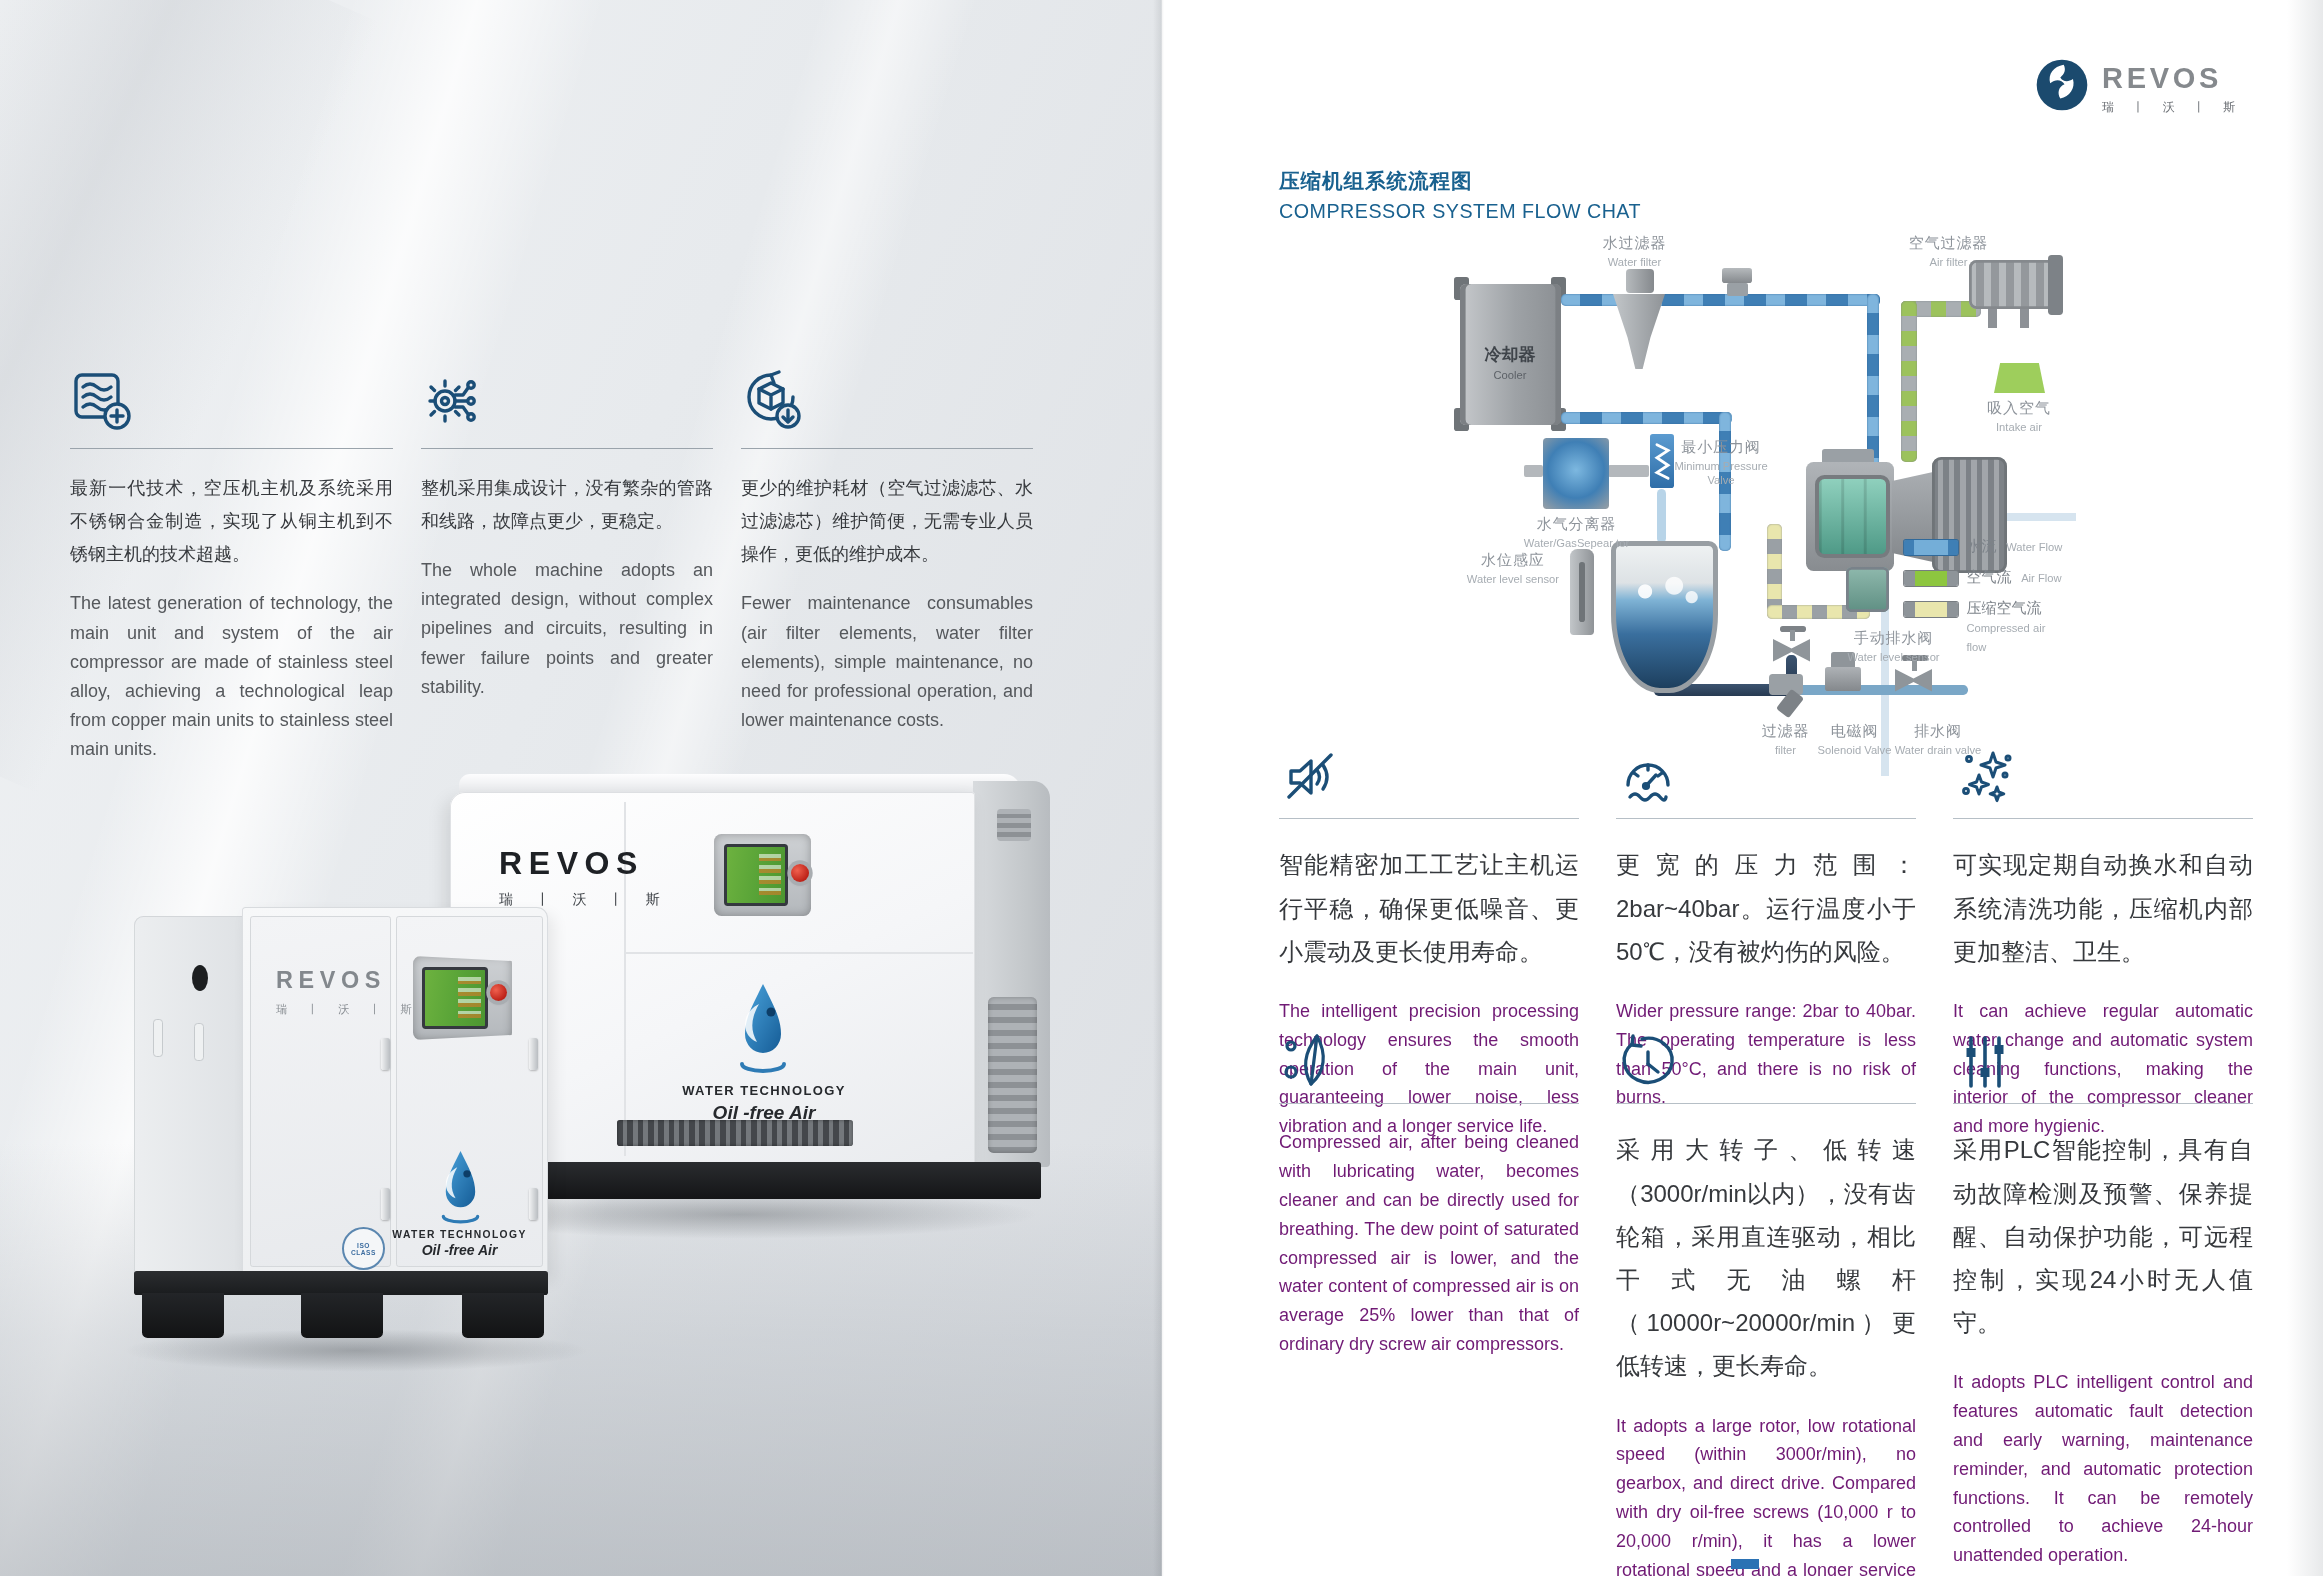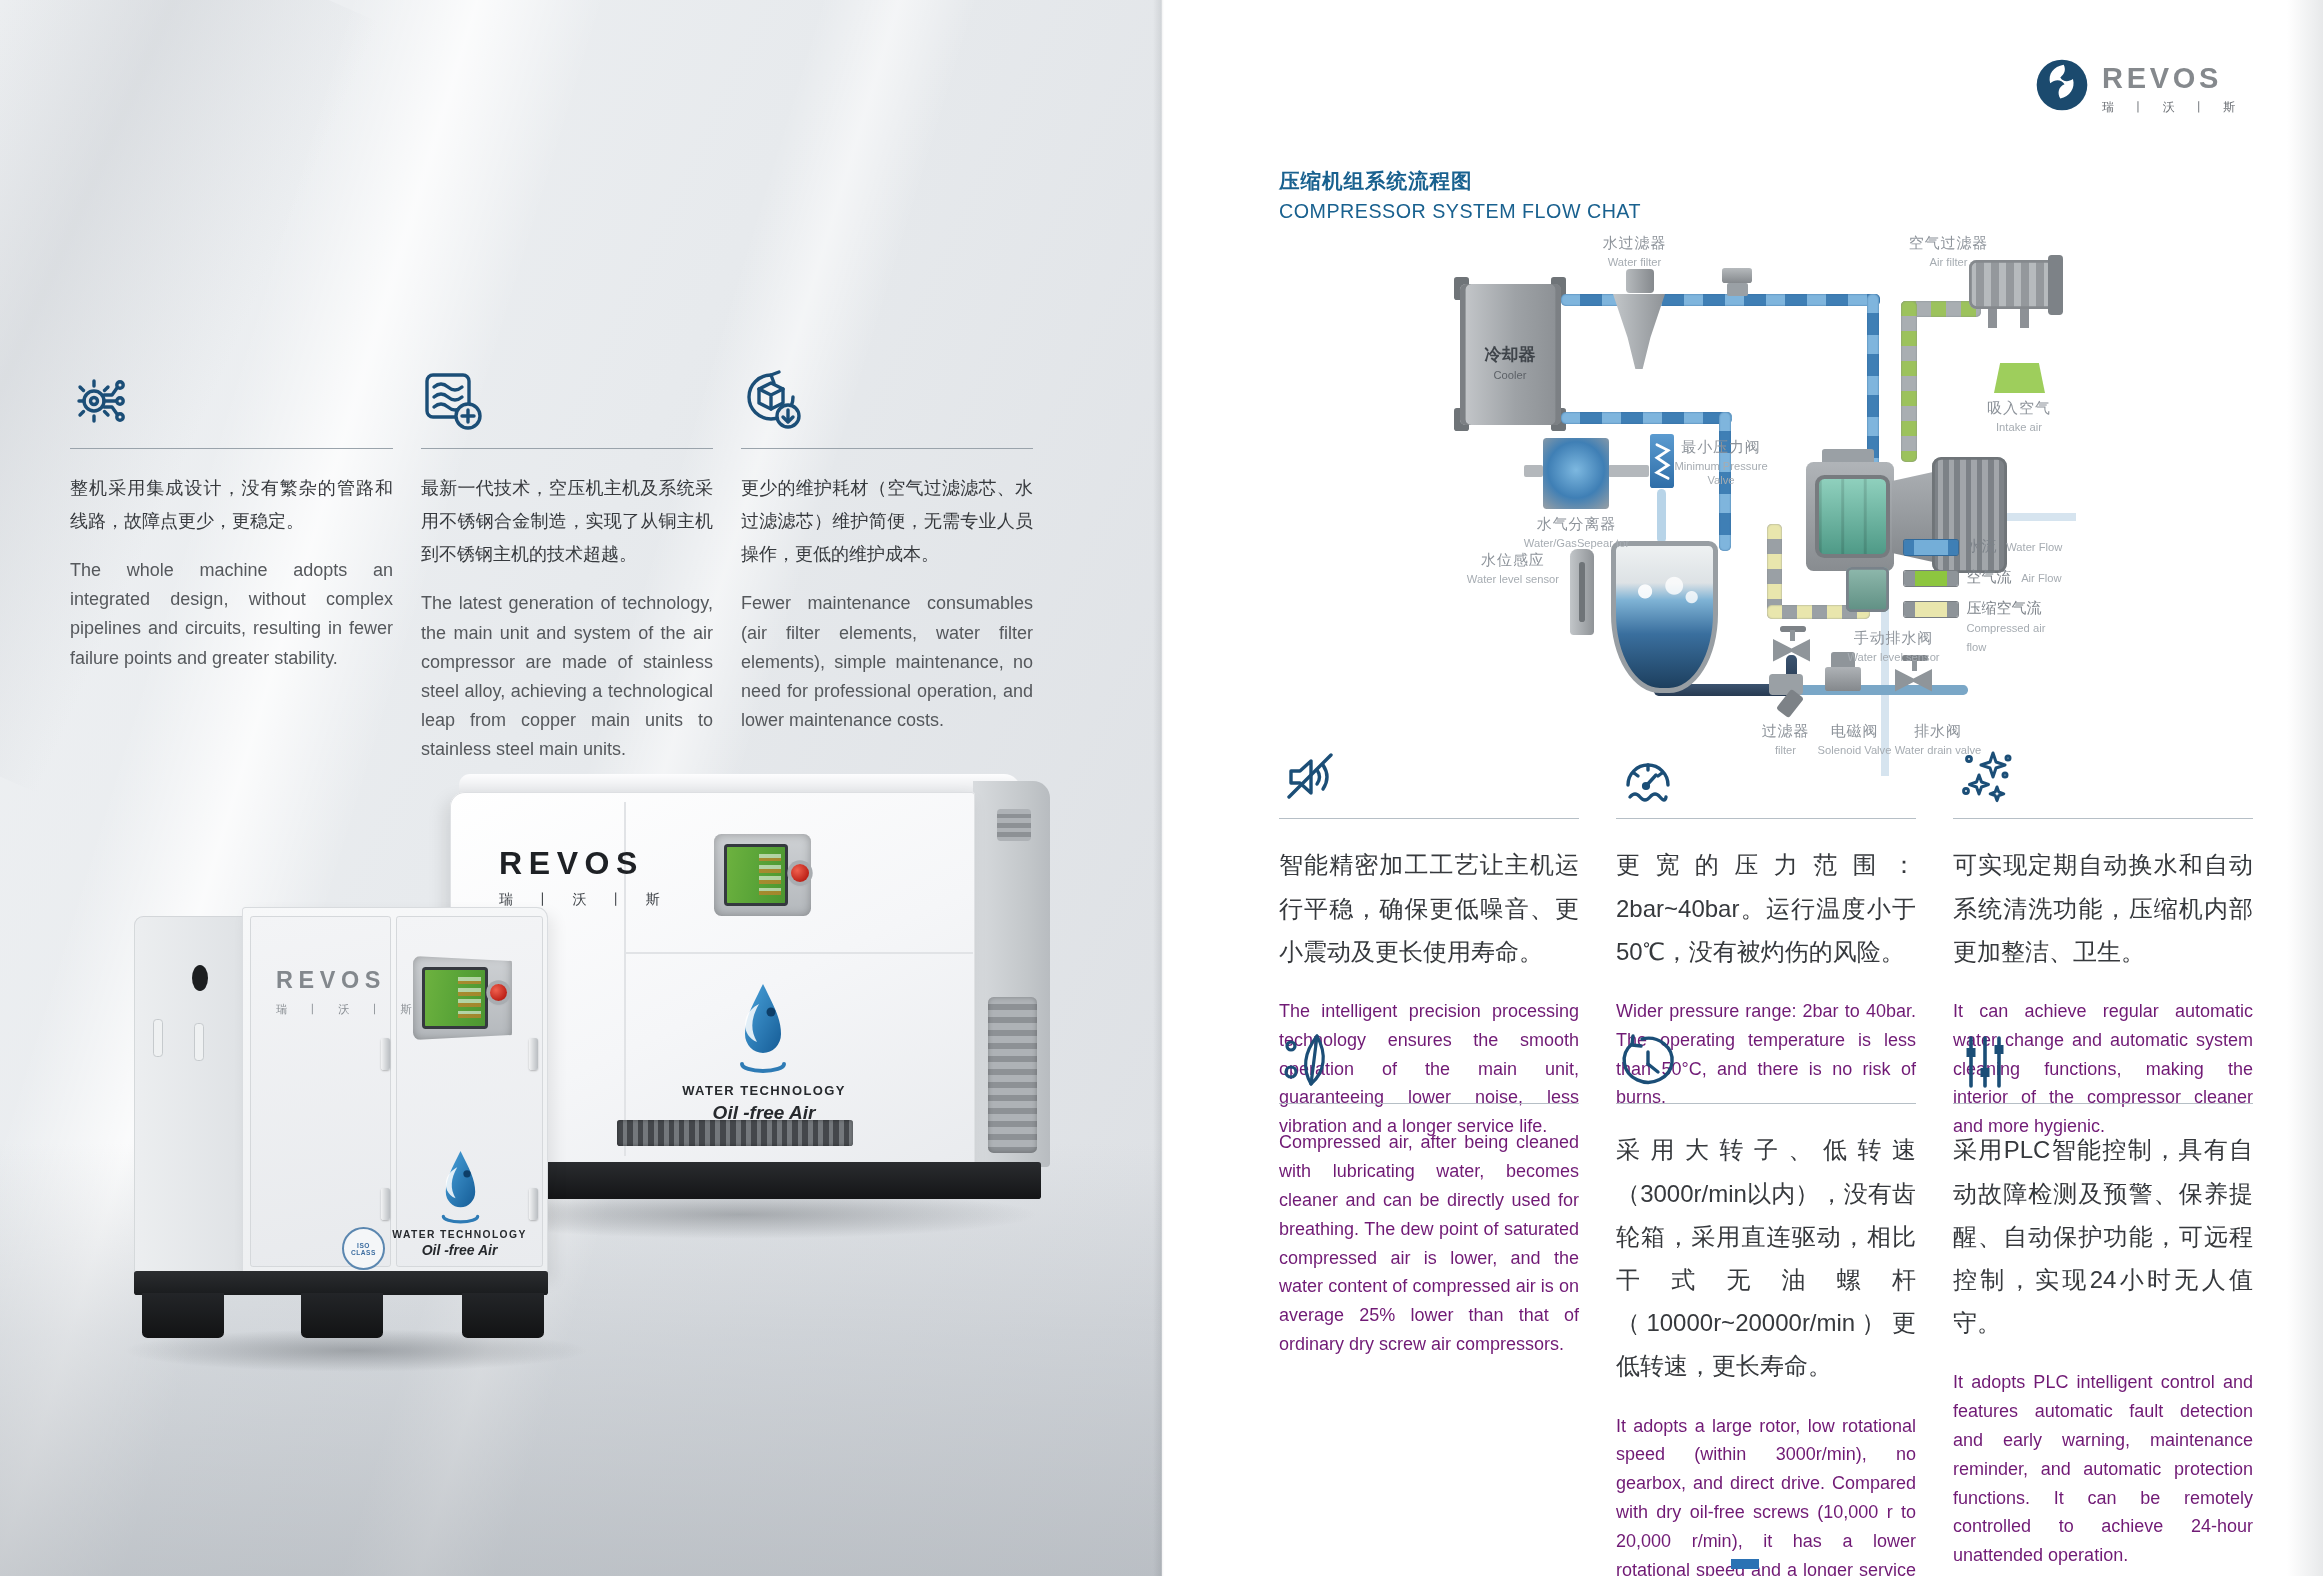--- a/index.html
+++ b/index.html
@@ -214,20 +214,37 @@
     <div class="streak s2"></div>
     <div class="streak s3"></div>
     <div class="floor"></div>
 
 
     <div class="lp-cols">
 
       <div class="lp-col">
         <div class="icon-wrap">
           <svg class="fsvg" viewBox="0 0 64 64" fill="none" stroke="#1b4e77" stroke-width="3.4" stroke-linecap="round" stroke-linejoin="round">
+            <rect x="6" y="6" width="42" height="42" rx="6"></rect>
+            <path d="M13 18 q7 -6 14 0 t14 0"></path>
+            <path d="M13 28 q7 -6 14 0 t14 0"></path>
+            <path d="M13 38 q7 -6 14 0 t14 0"></path>
+            <circle cx="47" cy="47" r="12" fill="#e9ebee"></circle>
+            <line x1="47" y1="41" x2="47" y2="53"></line>
+            <line x1="41" y1="47" x2="53" y2="47"></line>
+          </svg>
+        </div>
+        <hr>
+        <p class="cn-text">最新一代技术，空压机主机及系统采用不锈钢合金制造，实现了从铜主机到不锈钢主机的技术超越。</p>
+        <p class="en-text">The latest generation of technology, the main unit and system of the air compressor are made of stainless steel alloy, achieving a technological leap from copper main units to stainless steel main units.</p>
+      </div>
+
+      <div class="lp-col">
+        <div class="icon-wrap">
+          <svg class="fsvg" viewBox="0 0 64 64" fill="none" stroke="#1b4e77" stroke-width="3.4" stroke-linecap="round" stroke-linejoin="round">
             <circle cx="24" cy="32" r="10"></circle>
             <circle cx="24" cy="32" r="3.5"></circle>
             <line x1="24" y1="17" x2="24" y2="12"></line>
               <line x1="24" y1="47" x2="24" y2="52"></line>
             <line x1="9" y1="32" x2="14" y2="32"></line>
             <line x1="13.5" y1="21.5" x2="10" y2="18"></line>
               <line x1="34.5" y1="21.5" x2="38" y2="18"></line>
             <line x1="13.5" y1="42.5" x2="10" y2="46"></line>
               <line x1="34.5" y1="42.5" x2="38" y2="46"></line>
             <path d="M34 26 h8 l5 -7"></path>
@@ -239,37 +256,20 @@
           </svg>
         </div>
         <hr>
         <p class="cn-text">整机采用集成设计，没有繁杂的管路和线路，故障点更少，更稳定。</p>
         <p class="en-text">The whole machine adopts an integrated design, without complex pipelines and circuits, resulting in fewer failure points and greater stability.</p>
       </div>
 
       <div class="lp-col">
         <div class="icon-wrap">
           <svg class="fsvg" viewBox="0 0 64 64" fill="none" stroke="#1b4e77" stroke-width="3.4" stroke-linecap="round" stroke-linejoin="round">
-            <rect x="6" y="6" width="42" height="42" rx="6"></rect>
-            <path d="M13 18 q7 -6 14 0 t14 0"></path>
-            <path d="M13 28 q7 -6 14 0 t14 0"></path>
-            <path d="M13 38 q7 -6 14 0 t14 0"></path>
-            <circle cx="47" cy="47" r="12" fill="#e9ebee"></circle>
-            <line x1="47" y1="41" x2="47" y2="53"></line>
-            <line x1="41" y1="47" x2="53" y2="47"></line>
-          </svg>
-        </div>
-        <hr>
-        <p class="cn-text">最新一代技术，空压机主机及系统采用不锈钢合金制造，实现了从铜主机到不锈钢主机的技术超越。</p>
-        <p class="en-text">The latest generation of technology, the main unit and system of the air compressor are made of stainless steel alloy, achieving a technological leap from copper main units to stainless steel main units.</p>
-      </div>
-
-      <div class="lp-col">
-        <div class="icon-wrap">
-          <svg class="fsvg" viewBox="0 0 64 64" fill="none" stroke="#1b4e77" stroke-width="3.4" stroke-linecap="round" stroke-linejoin="round">
             <path d="M30 6 a22 22 0 1 0 22 22"></path>
             <path d="M30 6 l8 -3 M30 6 l3 8"></path>
             <path d="M18 20 l12 -6 12 6 v14 l-12 6 -12 -6 z"></path>
             <path d="M18 20 l12 6 12 -6 M30 26 v14"></path>
             <circle cx="47" cy="47" r="11" fill="#e9ebee"></circle>
             <line x1="47" y1="41" x2="47" y2="52"></line>
             <path d="M42 48 l5 5 5 -5"></path>
           </svg>
         </div>
         <hr>

